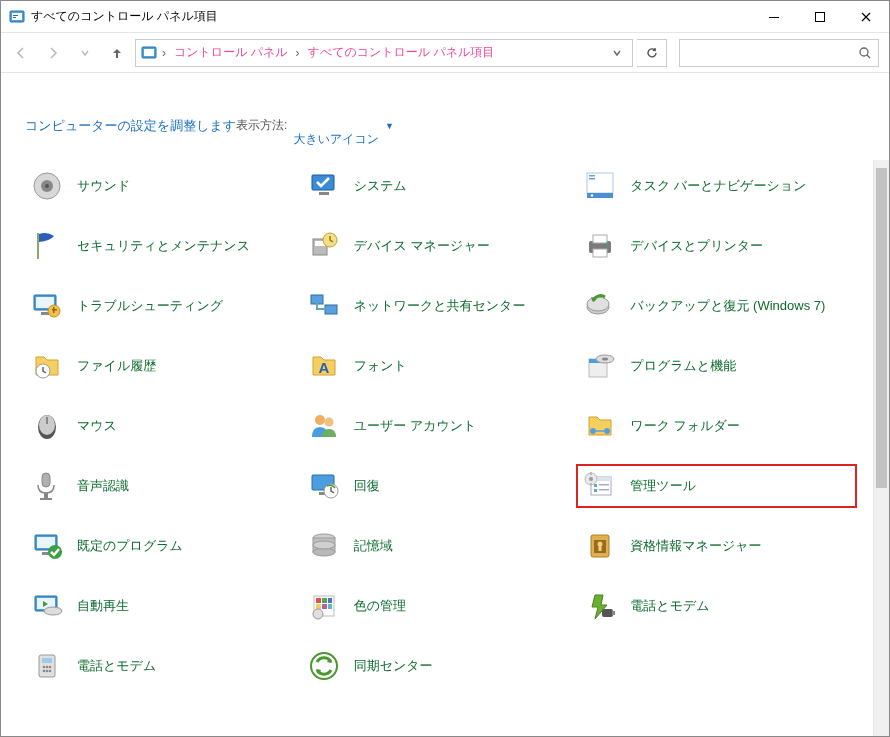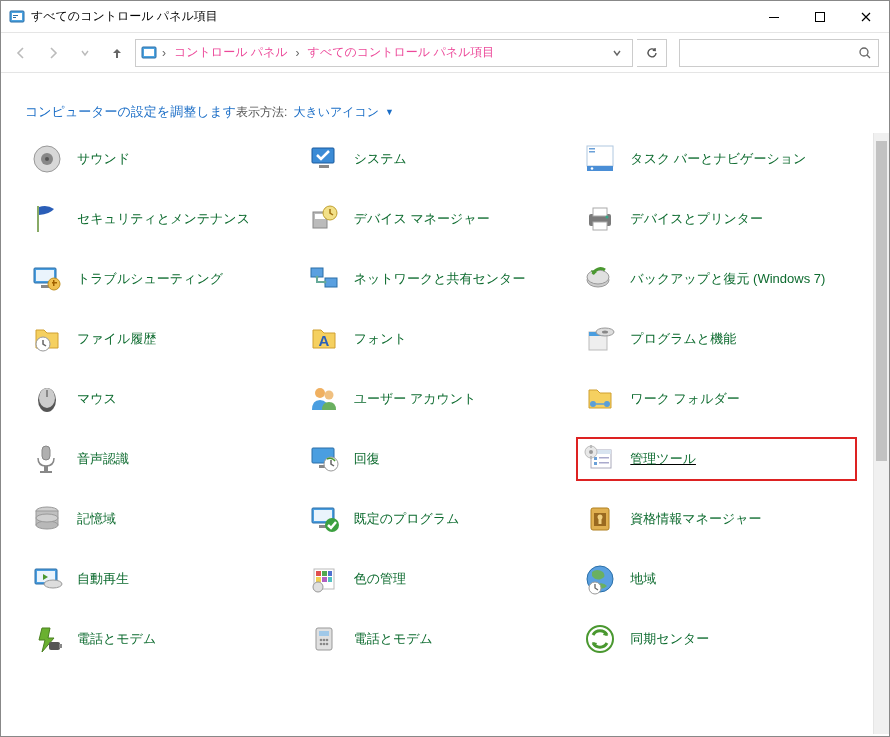--- a/index.html
+++ b/index.html
@@ -57,21 +57,21 @@
   .search-box{width:200px;height:28px;border:1px solid #ccc;margin-left:8px;display:flex;align-items:center;padding:0 6px;color:#999;}
   .search-box .sicon{margin-left:auto;color:#555;}
   
   .content-header{
     display:flex;align-items:center;justify-content:flex-start;
     padding:30px 30px 12px 24px;
   }
   .content-header .heading{color:#1a6dc6;font-size:13px;}
   .content-header .view-mode{display:flex;align-items:center;gap:6px;font-size:12px;}
   .content-header .view-mode .lbl{color:#555;}
-  .content-header .view-mode .val{color:#1a6dc6;}
+  .content-header .view-mode .val{color:#1a6dc6;margin-top:28px;}
   .content-header .view-mode .chev{color:#1a6dc6;font-size:9px;}
   
   .scroll-area{
     position:relative;
     height:calc(737px - 32px - 40px - 64px);
     overflow:hidden;
   }
   .scrollbar{position:absolute;right:0;top:0;bottom:0;width:16px;background:#f0f0f0;border-left:1px solid #e5e5e5;}
   .scrollbar .thumb{position:absolute;left:2px;right:2px;top:8px;height:320px;background:#c2c2c2;}
   .grid{
@@ -84,21 +84,21 @@
   }
   .item{
     display:flex;align-items:center;gap:12px;min-height:40px;
     padding:2px 4px;
   }
   .item .icon{
     width:36px;height:36px;flex:0 0 36px;display:flex;align-items:center;justify-content:center;
     font-size:24px;
   }
   .item .label{color:#0d6b2f;font-size:13px;line-height:1.25;}
-  .item.highlight{outline:2px solid #d22; outline-offset:0;text-decoration:underline;}
+  .item.highlight{outline:2px solid #d22; outline-offset:0;}
   
   svg{display:block;}
 </style>
 </head>
 <body>
 
 <div class="title-bar">
   <span class="win-icon">
     <svg width="16" height="16" viewBox="0 0 16 16">
         <rect x="1" y="2" width="14" height="11" rx="1" fill="#4da3e0" stroke="#2a6fa8"></rect>
@@ -388,39 +388,39 @@
             <circle cx="8" cy="10" r="2" fill="#999"></circle>
             <rect x="7" y="3" width="2" height="3" fill="#bbb"></rect>
             <rect x="7" y="14" width="2" height="3" fill="#bbb"></rect>
           </svg>
         </div>
         <div class="label">管理ツール</div>
       </div>
       <div class="item">
         <div class="icon">
           <svg width="34" height="34" viewBox="0 0 34 34">
-            <ellipse cx="17" cy="9" rx="11" ry="4" fill="#d0d0d0" stroke="#999"></ellipse>
-            <rect x="6" y="9" width="22" height="14" fill="#c0c0c0" stroke="#999"></rect>
-            <ellipse cx="17" cy="23" rx="11" ry="4" fill="#b8b8b8" stroke="#999"></ellipse>
-            <ellipse cx="17" cy="16" rx="11" ry="4" fill="#d0d0d0" stroke="#999"></ellipse>
-          </svg>
-        </div>
-        <div class="label">記憶域</div>
-      </div>
-      <div class="item">
-        <div class="icon">
-          <svg width="34" height="34" viewBox="0 0 34 34">
             <rect x="5" y="6" width="22" height="15" rx="1" fill="#4a9ee0" stroke="#2a6fa8"></rect>
             <rect x="7" y="8" width="18" height="11" fill="#eaf4fc"></rect>
             <rect x="12" y="23" width="8" height="3" fill="#888"></rect>
             <circle cx="25" cy="23" r="7" fill="#3ca040"></circle>
             <path d="M21 23 L24 26 L29 20" stroke="#fff" stroke-width="2.5" fill="none"></path>
           </svg>
         </div>
         <div class="label">既定のプログラム</div>
+      </div>
+      <div class="item">
+        <div class="icon">
+          <svg width="34" height="34" viewBox="0 0 34 34">
+            <ellipse cx="17" cy="9" rx="11" ry="4" fill="#d0d0d0" stroke="#999"></ellipse>
+            <rect x="6" y="9" width="22" height="14" fill="#c0c0c0" stroke="#999"></rect>
+            <ellipse cx="17" cy="23" rx="11" ry="4" fill="#b8b8b8" stroke="#999"></ellipse>
+            <ellipse cx="17" cy="16" rx="11" ry="4" fill="#d0d0d0" stroke="#999"></ellipse>
+          </svg>
+        </div>
+        <div class="label">記憶域</div>
       </div>
       <div class="item">
         <div class="icon">
           <svg width="34" height="34" viewBox="0 0 34 34">
             <rect x="8" y="6" width="18" height="22" rx="2" fill="#e0b050" stroke="#b08020"></rect>
             <rect x="11" y="11" width="12" height="13" fill="#9a6a20"></rect>
             <circle cx="17" cy="15" r="2.5" fill="#f0d080"></circle>
             <rect x="15.5" y="17" width="3" height="5" fill="#f0d080"></rect>
           </svg>
         </div>
@@ -448,32 +448,20 @@
             <rect x="15" y="15" width="5" height="5" fill="#b060c0"></rect>
             <rect x="21" y="15" width="4" height="5" fill="#50c0c0"></rect>
             <circle cx="11" cy="25" r="5" fill="#e0e0e0" stroke="#999"></circle>
           </svg>
         </div>
         <div class="label">色の管理</div>
       </div>
       <div class="item">
         <div class="icon">
           <svg width="34" height="34" viewBox="0 0 34 34">
-            <circle cx="17" cy="17" r="13" fill="#5aa0e0" stroke="#2a6fa8"></circle>
-            <path d="M9 10 Q14 6 20 10 Q24 15 18 17 Q13 19 9 14 Z" fill="#6ab060"></path>
-            <path d="M15 22 Q20 20 24 24 Q20 28 15 26 Z" fill="#6ab060"></path>
-            <circle cx="12" cy="26" r="6" fill="#fff" stroke="#999"></circle>
-            <path d="M12 22 L12 26 L15 28" stroke="#666" fill="none" stroke-width="1.3"></path>
-          </svg>
-        </div>
-        <div class="label">地域</div>
-      </div>
-      <div class="item">
-        <div class="icon">
-          <svg width="34" height="34" viewBox="0 0 34 34">
             <path d="M12 6 L20 6 L18 16 L24 16 L12 30 L15 18 L9 18 Z" fill="#6ab030" stroke="#4a8020"></path>
             <rect x="19" y="20" width="11" height="8" rx="2" fill="#555"></rect>
             <rect x="29" y="22" width="3" height="4" fill="#888"></rect>
           </svg>
         </div>
         <div class="label">電話とモデム</div>
       </div>
       <div class="item">
         <div class="icon">
           <svg width="34" height="34" viewBox="0 0 34 34">

